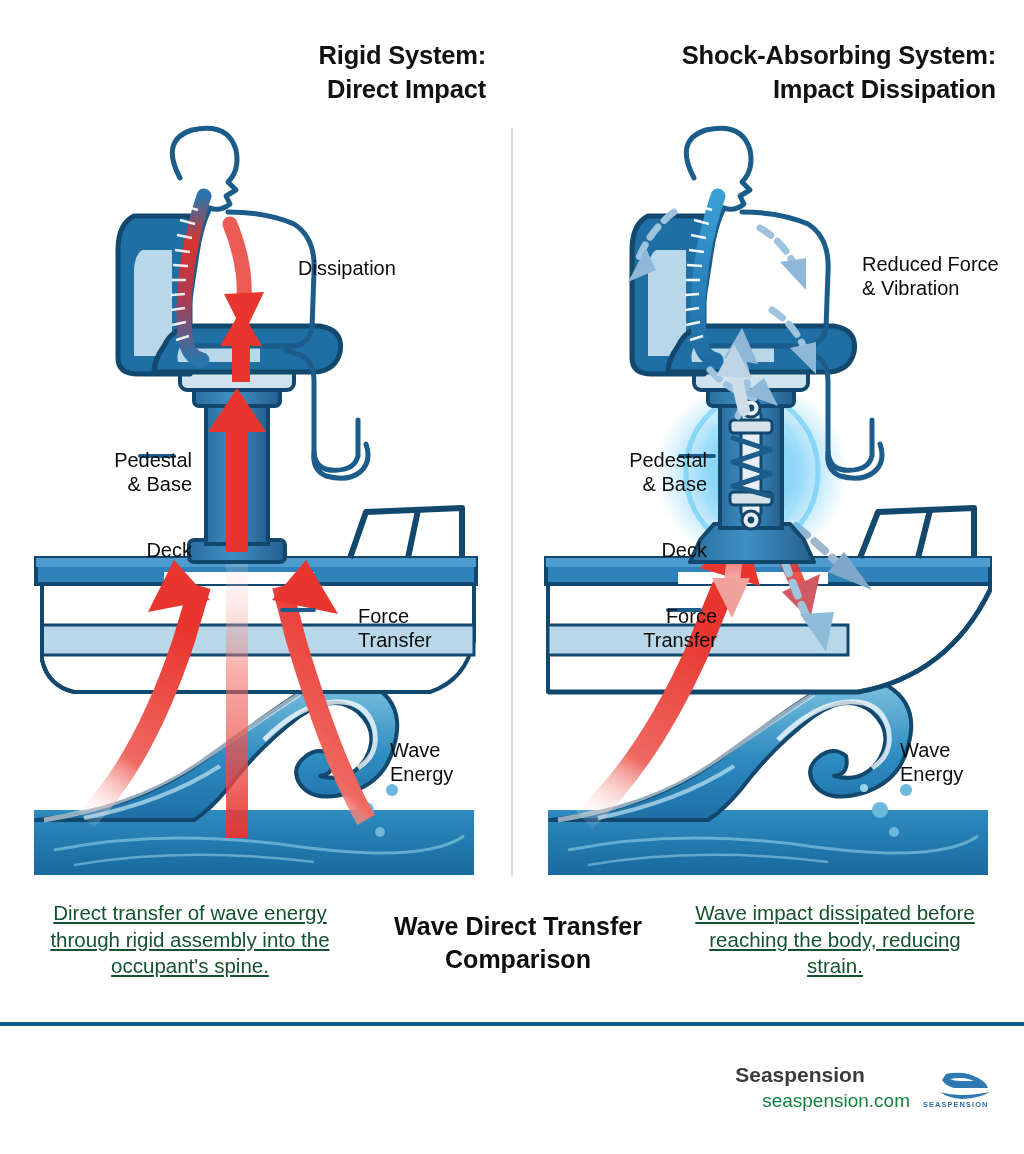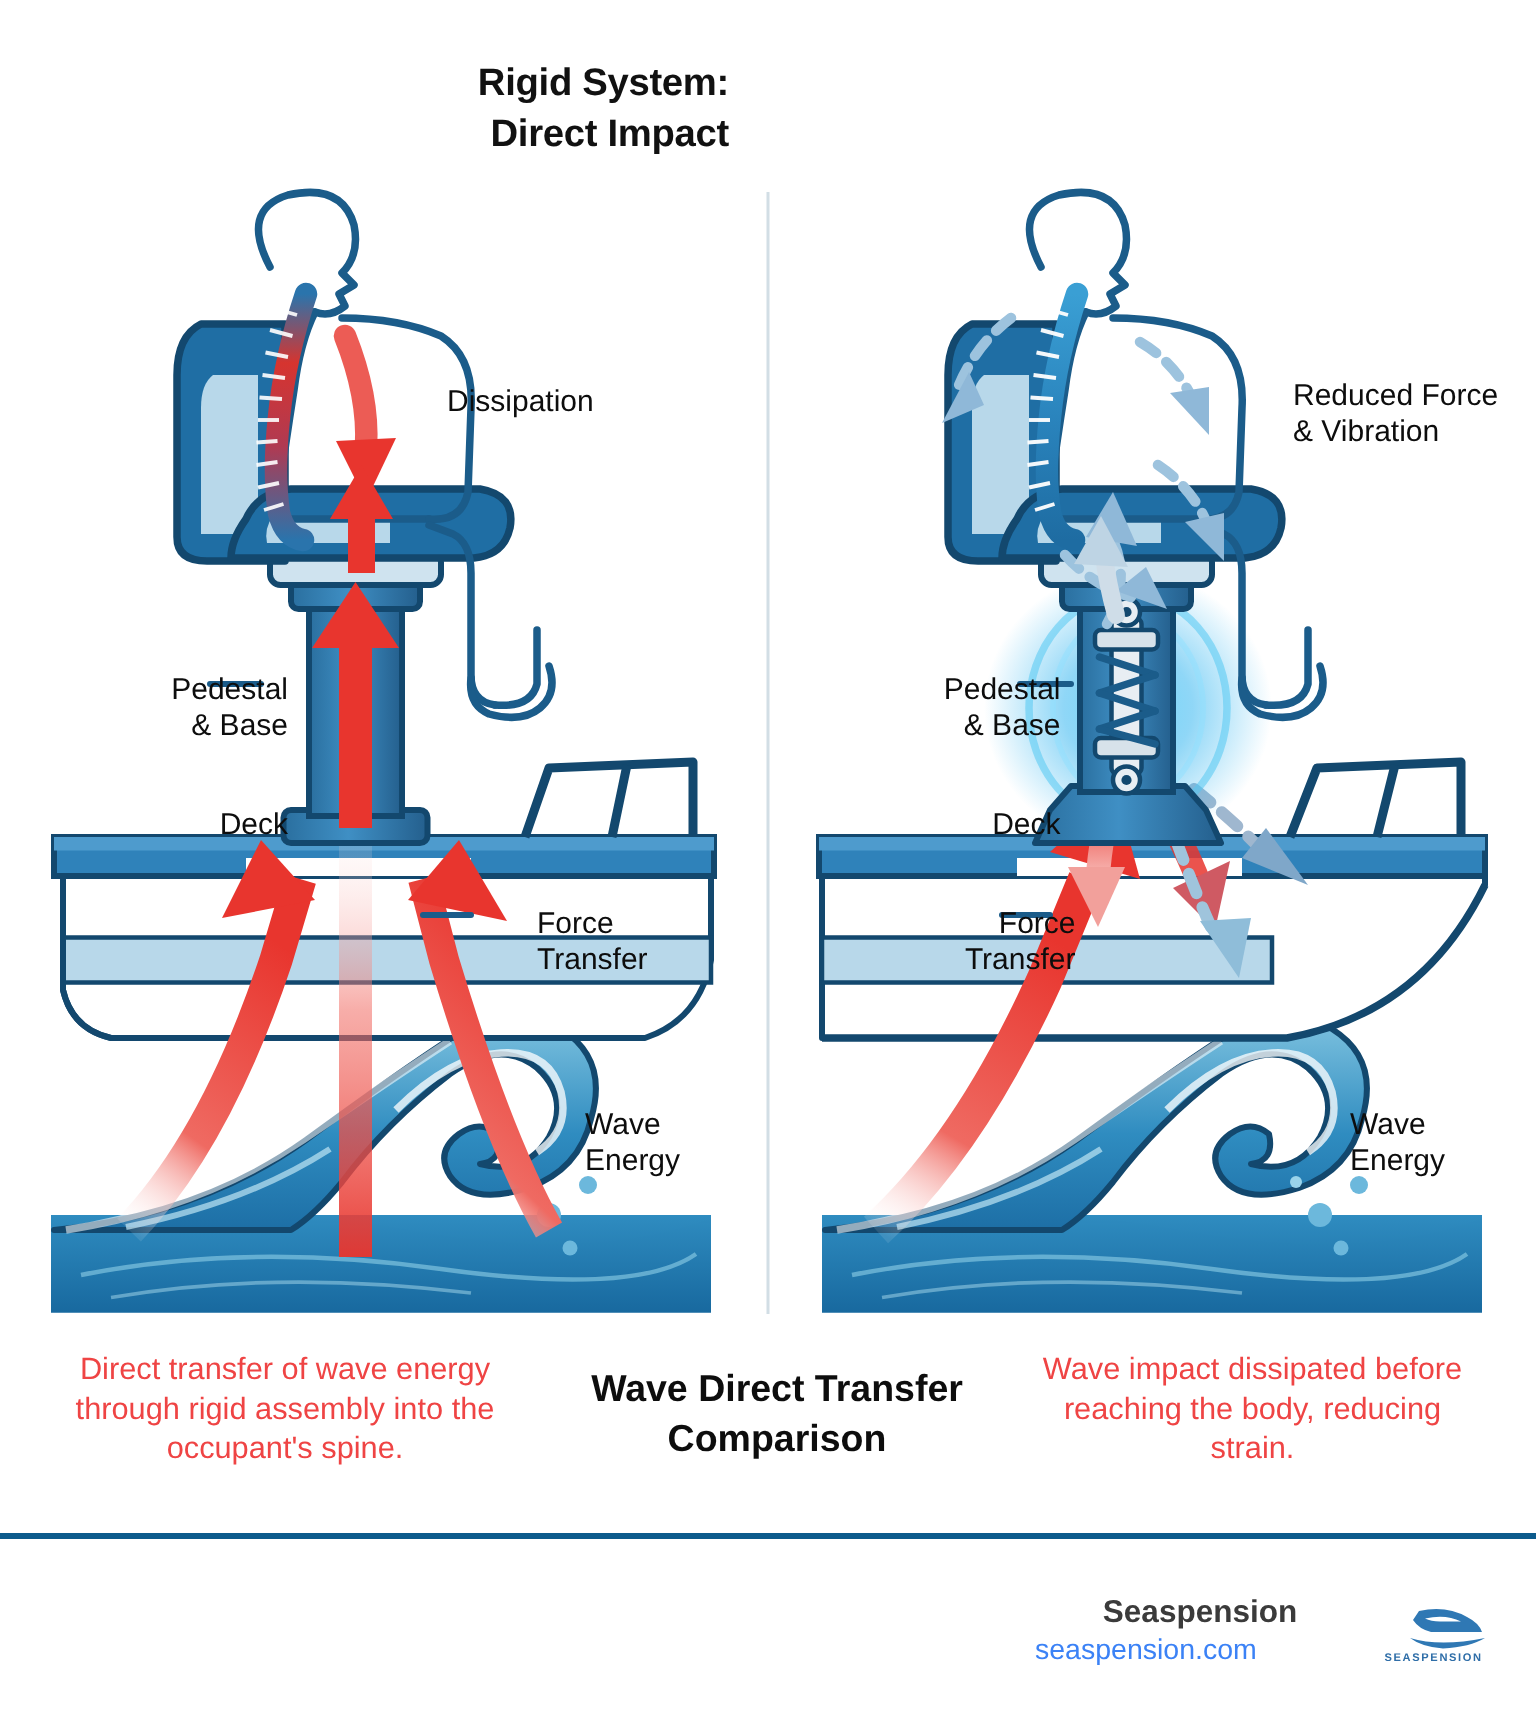--- a/index.html
+++ b/index.html
@@ -77,23 +77,24 @@
   #lbl-pedestal-r    { left: 575px; top: 448px; width: 132px; text-align: right; }
   #lbl-deck-r        { left: 575px; top: 538px; width: 132px; text-align: right; }
   #lbl-force-r       { left: 595px; top: 604px; width: 122px; text-align: right; }
   #lbl-wave-r        { left: 900px; top: 738px; width: 110px; text-align: left; }
 
   
   .caption {
     position: absolute;
     font-size: 20.5px;
     line-height: 1.3;
-    color: #ef4444;
+    color: #14532d;
     text-align: center;
     white-space: pre-line;
+    text-decoration: underline;
   }
   #caption-left  { left: 20px;  top: 900px; width: 340px; }
   #caption-right { left: 680px; top: 900px; width: 310px; }
   #caption-center {
     position: absolute;
     left: 368px; top: 910px; width: 300px;
     font-size: 25px; font-weight: bold; line-height: 1.3;
     text-align: center; color: #0d0d0d; white-space: pre-line;
   }
 
@@ -109,23 +110,23 @@
     left: 690px; top: 1063px;
     width: 220px;
     text-align: center;
     font-size: 21px; font-weight: bold;
     color: #3b3b3b;
   }
   #footer-url {
     position: absolute;
     left: 690px; top: 1090px;
     width: 220px;
-    text-align: left;
+    text-align: right;
     font-size: 19px;
-    color: #3b82f6;
+    color: #15803d;
   }
   #footer-logo {
     position: absolute;
     left: 920px; top: 1068px;
     width: 92px; height: 42px;
   }
   #footer-logo svg { display: block; }
   .logo-word {
     font-size: 7.4px;
     font-weight: bold;
@@ -134,20 +135,22 @@
     font-family: "Liberation Sans", sans-serif;
   }
 </style>
 </head>
 <body>
 
 <div class="stage">
 
   <div class="panel-title" id="title-left">Rigid System:
 Direct Impact</div>
+  <div class="panel-title" id="title-right">Shock-Absorbing System:
+Impact Dissipation</div>
 
   <div class="v-divider"></div>
 
   <div class="panel" id="panel-left">
     <svg viewBox="0 0 480 760" xmlns="http://www.w3.org/2000/svg">
       <defs>
         <linearGradient id="spineHotL" x1="0" y1="0" x2="0" y2="1">
           <stop offset="0%" stop-color="#2a74ac"></stop>
           <stop offset="28%" stop-color="#d6342f"></stop>
           <stop offset="62%" stop-color="#b03a52"></stop>

